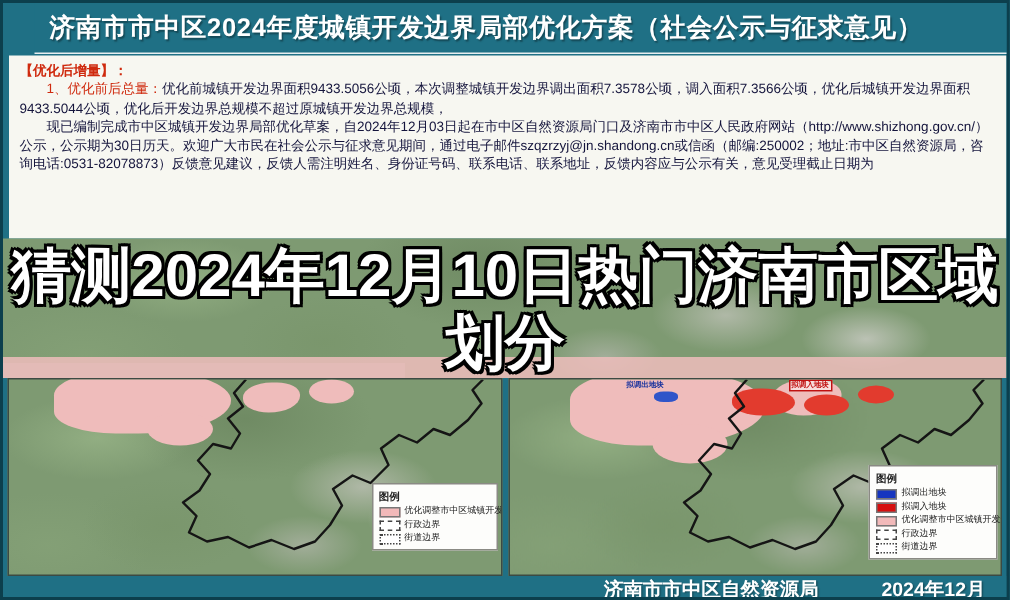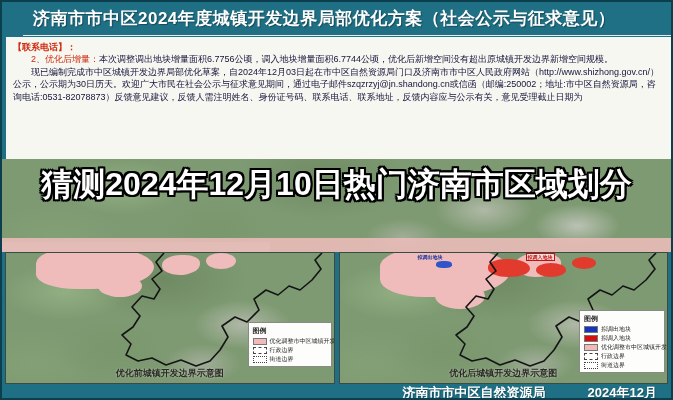--- a/index.html
+++ b/index.html
@@ -31,21 +31,21 @@
       radial-gradient(ellipse 55px 28px at 60% 85%, rgba(177,182,170,.7) 0%, rgba(177,182,170,0) 70%),
       radial-gradient(ellipse 100px 50px at 8% 85%, rgba(133,161,119,.8) 0%, rgba(133,161,119,0) 70%),
       #7e9a72;
   }
 
   
   #banner{position:absolute;left:0;top:157px;width:100%;height:93px;overflow:hidden;}
   #banner .pinkband{position:absolute;left:0;bottom:0;width:100%;height:14px;background:#eebdbc;opacity:.85;}
   #banner .grayband{position:absolute;left:0;bottom:0;width:40%;height:10px;background:#b9bdb4;opacity:.6;}
   #headline{position:relative;z-index:2;padding-top:3px;text-align:center;color:#ffffff;
-    font-weight:900;font-size:32px;line-height:45px;letter-spacing:0px;
+    font-weight:900;font-size:40px;line-height:45px;letter-spacing:0px;
     text-shadow:-2px -2px 0 #000,2px -2px 0 #000,-2px 2px 0 #000,2px 2px 0 #000,
                  0 -2px 0 #000,0 2px 0 #000,-2px 0 0 #000,2px 0 0 #000;}
 
   
   #maps{position:absolute;left:0;top:250px;width:100%;height:132px;display:flex;gap:4px;padding:0 3px;}
   .mappanel{position:relative;flex:1 1 0;height:132px;border:1px solid #3c4a43;overflow:hidden;}
   .mappanel svg.boundary{position:absolute;left:0;top:0;z-index:2;}
   .blob{position:absolute;z-index:1;}
   .pink{background:#efbcbb;}
   .red{background:#e23b2e;}
@@ -79,22 +79,22 @@
 </head>
 <body>
 
 <div id="stage">
 
   <div id="titlebar">
     <div class="t">济南市市中区2024年度城镇开发边界局部优化方案（社会公示与征求意见）</div>
   </div>
 
   <div id="doc">
-    <p class="sect">【联系电话】：</p>
-    <p class="ind"><span class="lead">2、优化后增量：</span><span>本次调整调出地块增量面积6.7756公顷，调入地块增量面积6.7744公顷，优化后新增空间没有超出原城镇开发边界新增空间规模。</span></p>
+    <p class="sect">【优化后增量】：</p>
+    <p class="ind"><span class="lead">1、优化前后总量：</span><span>优化前城镇开发边界面积9433.5056公顷，本次调整城镇开发边界调出面积7.3578公顷，调入面积7.3566公顷，优化后城镇开发边界面积9433.5044公顷，优化后开发边界总规模不超过原城镇开发边界总规模，</span></p>
     <p class="ind"><span>现已编制完成市中区城镇开发边界局部优化草案，自2024年12月03日起在市中区自然资源局门口及济南市市中区人民政府网站（http://www.shizhong.gov.cn/）公示，公示期为30日历天。欢迎广大市民在社会公示与征求意见期间，通过电子邮件szqzrzyj@jn.shandong.cn或信函（邮编:250002；地址:市中区自然资源局，咨询电话:0531-82078873）反馈意见建议，反馈人需注明姓名、身份证号码、联系电话、联系地址，反馈内容应与公示有关，意见受理截止日期为</span></p>
   </div>
 
   <div id="banner" class="maptex">
     <div class="grayband"></div>
     <div class="pinkband"></div>
     <div id="headline">
       <div>猜测2024年12月10日热门济南市区域划分</div>
     </div>
   </div>
@@ -117,21 +117,20 @@
           </div>
         <div class="row">
             <i class="sw dashsw"></i>
             <span>行政边界</span>
           </div>
         <div class="row">
             <i class="sw linesw"></i>
             <span>街道边界</span>
           </div>
       </div>
-      <div class="caption">优化前城镇开发边界示意图</div>
     </div>
 
     <div class="mappanel maptex">
       <div class="blob pink" style="left:40px;top:-6px;width:130px;height:50px;border-radius:45% 55% 60% 40%;"></div>
       <div class="blob pink" style="left:95px;top:30px;width:50px;height:26px;border-radius:50%;"></div>
       <div class="blob pink" style="left:175px;top:0px;width:46px;height:24px;border-radius:50% 40% 55% 45%;"></div>
       <div class="blob red" style="left:148px;top:6px;width:42px;height:18px;border-radius:45% 55% 50% 50%;"></div>
       <div class="blob red" style="left:196px;top:10px;width:30px;height:14px;border-radius:50%;"></div>
       <div class="blob red" style="left:232px;top:4px;width:24px;height:12px;border-radius:50%;"></div>
       <div class="blob blue" style="left:96px;top:8px;width:16px;height:7px;border-radius:40%;"></div>
@@ -156,21 +155,20 @@
           </div>
         <div class="row">
             <i class="sw dashsw"></i>
             <span>行政边界</span>
           </div>
         <div class="row">
             <i class="sw linesw"></i>
             <span>街道边界</span>
           </div>
       </div>
-      <div class="caption">优化后城镇开发边界示意图</div>
     </div>
   </div>
 
   <div id="footer">
     <span>济南市市中区自然资源局</span>
     <span>2024年12月</span>
   </div>
 
 </div>
 

